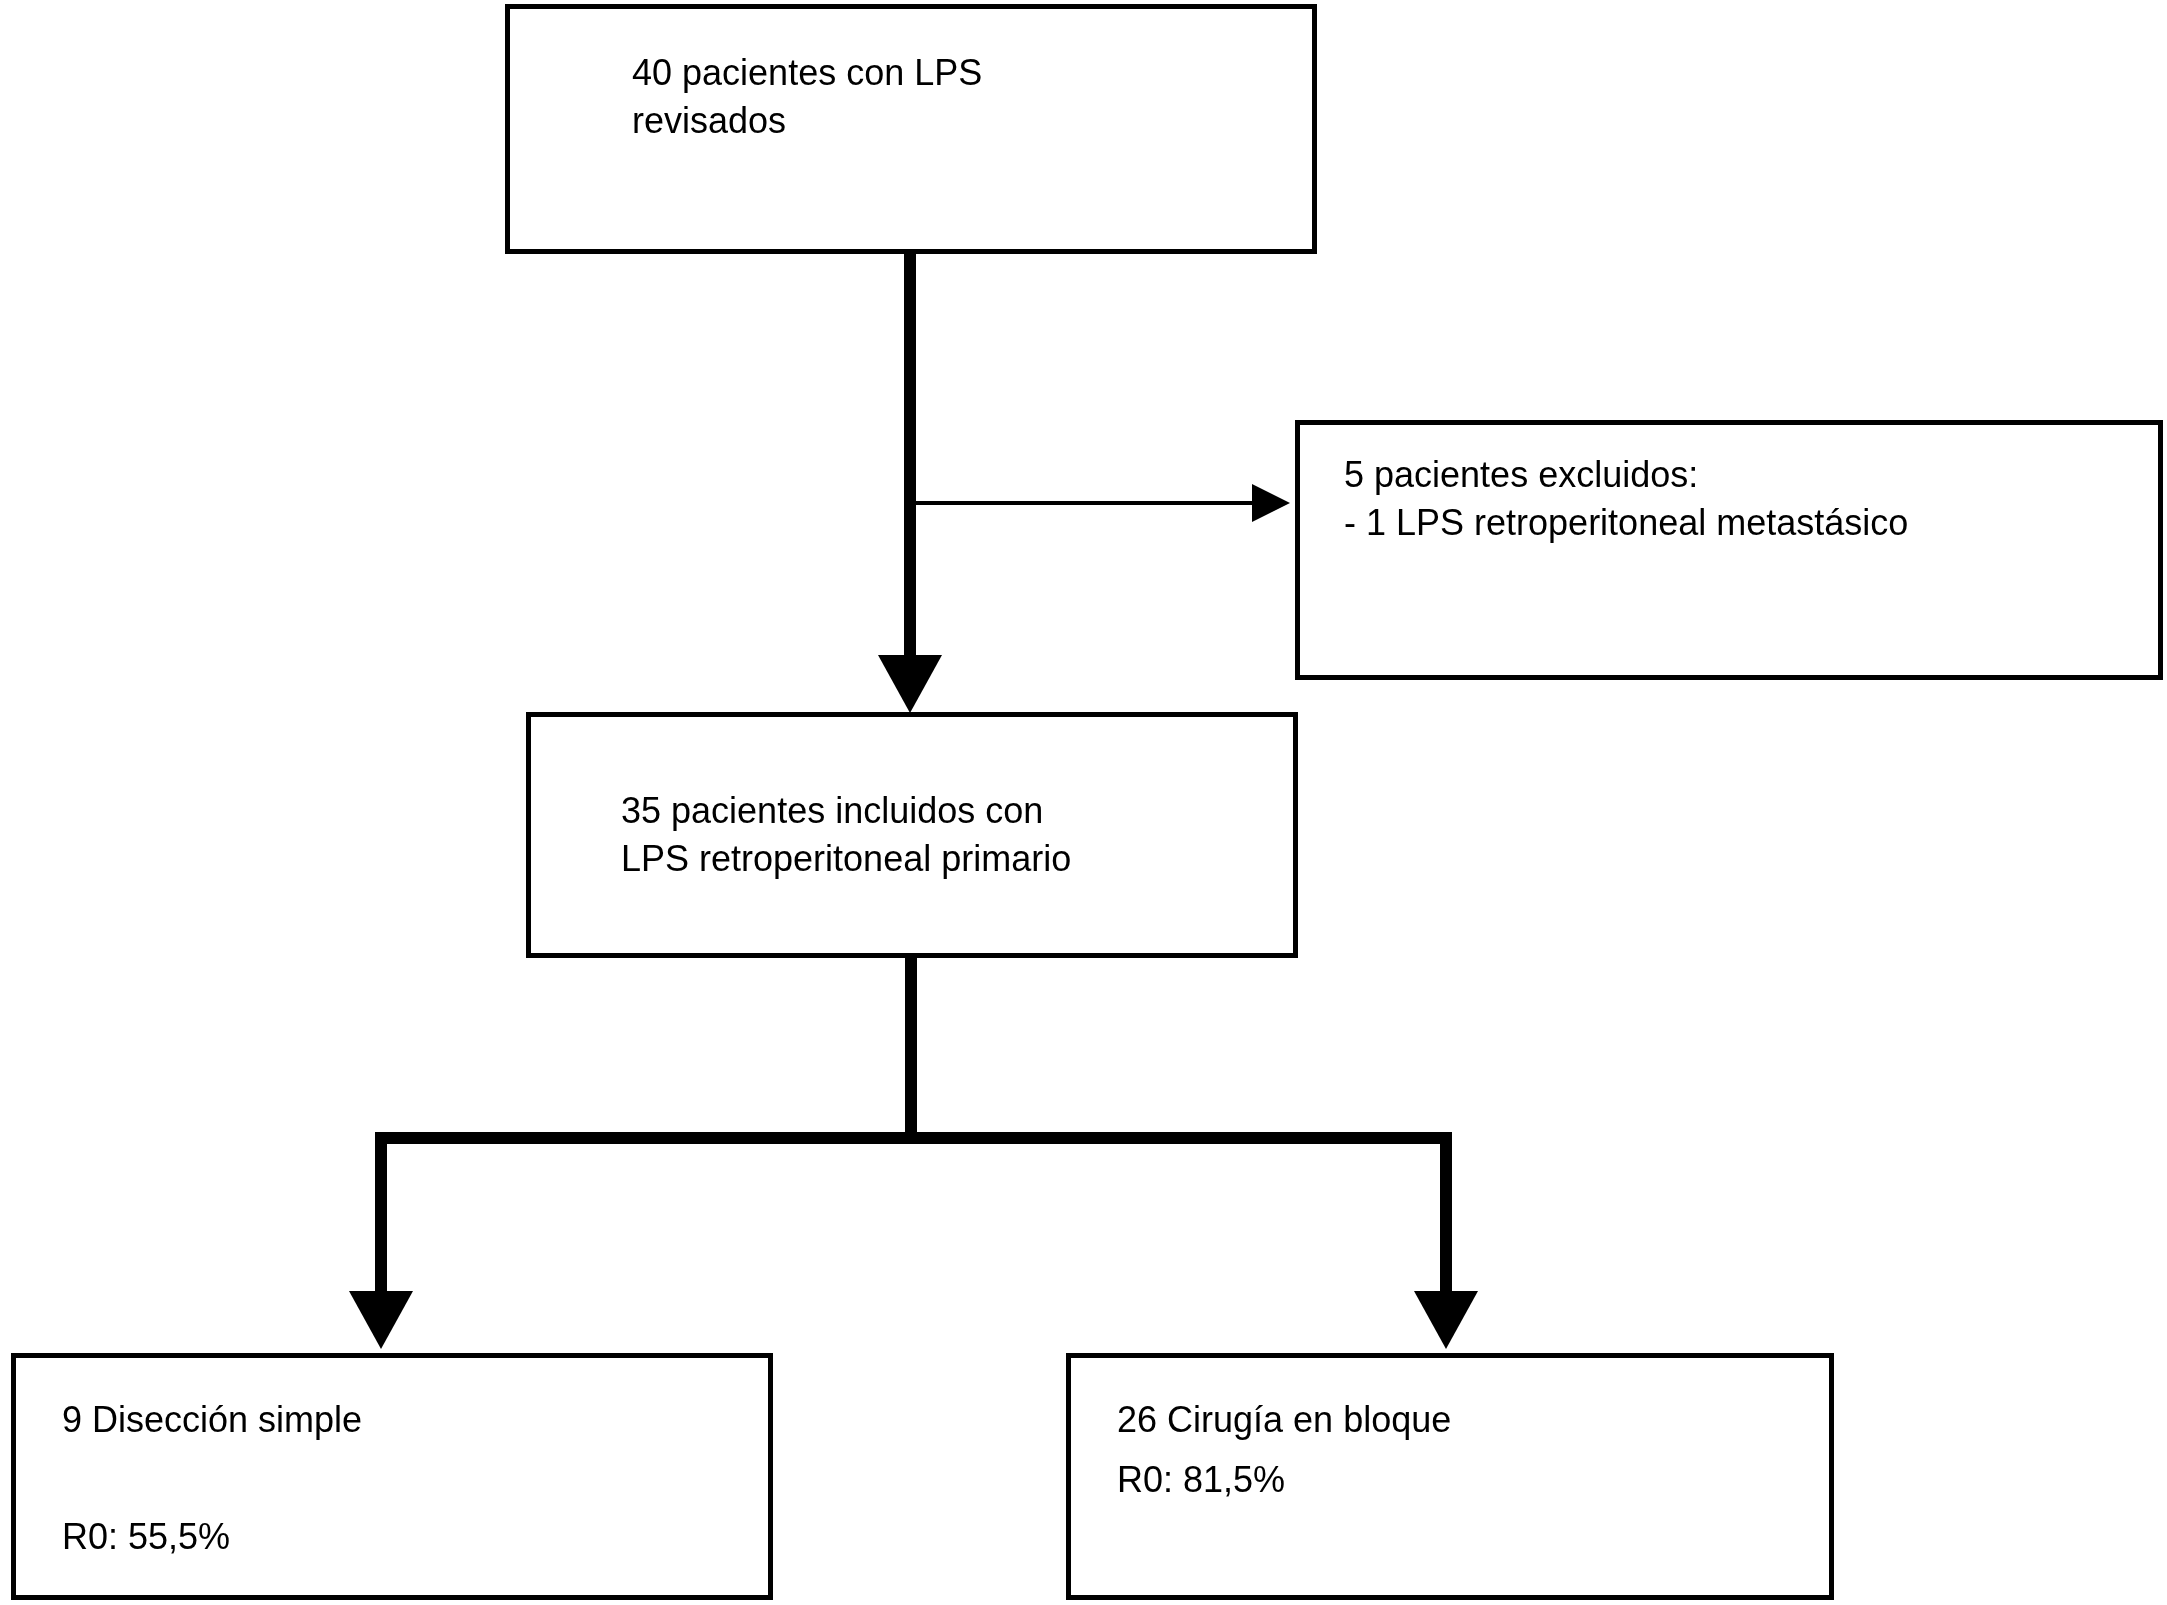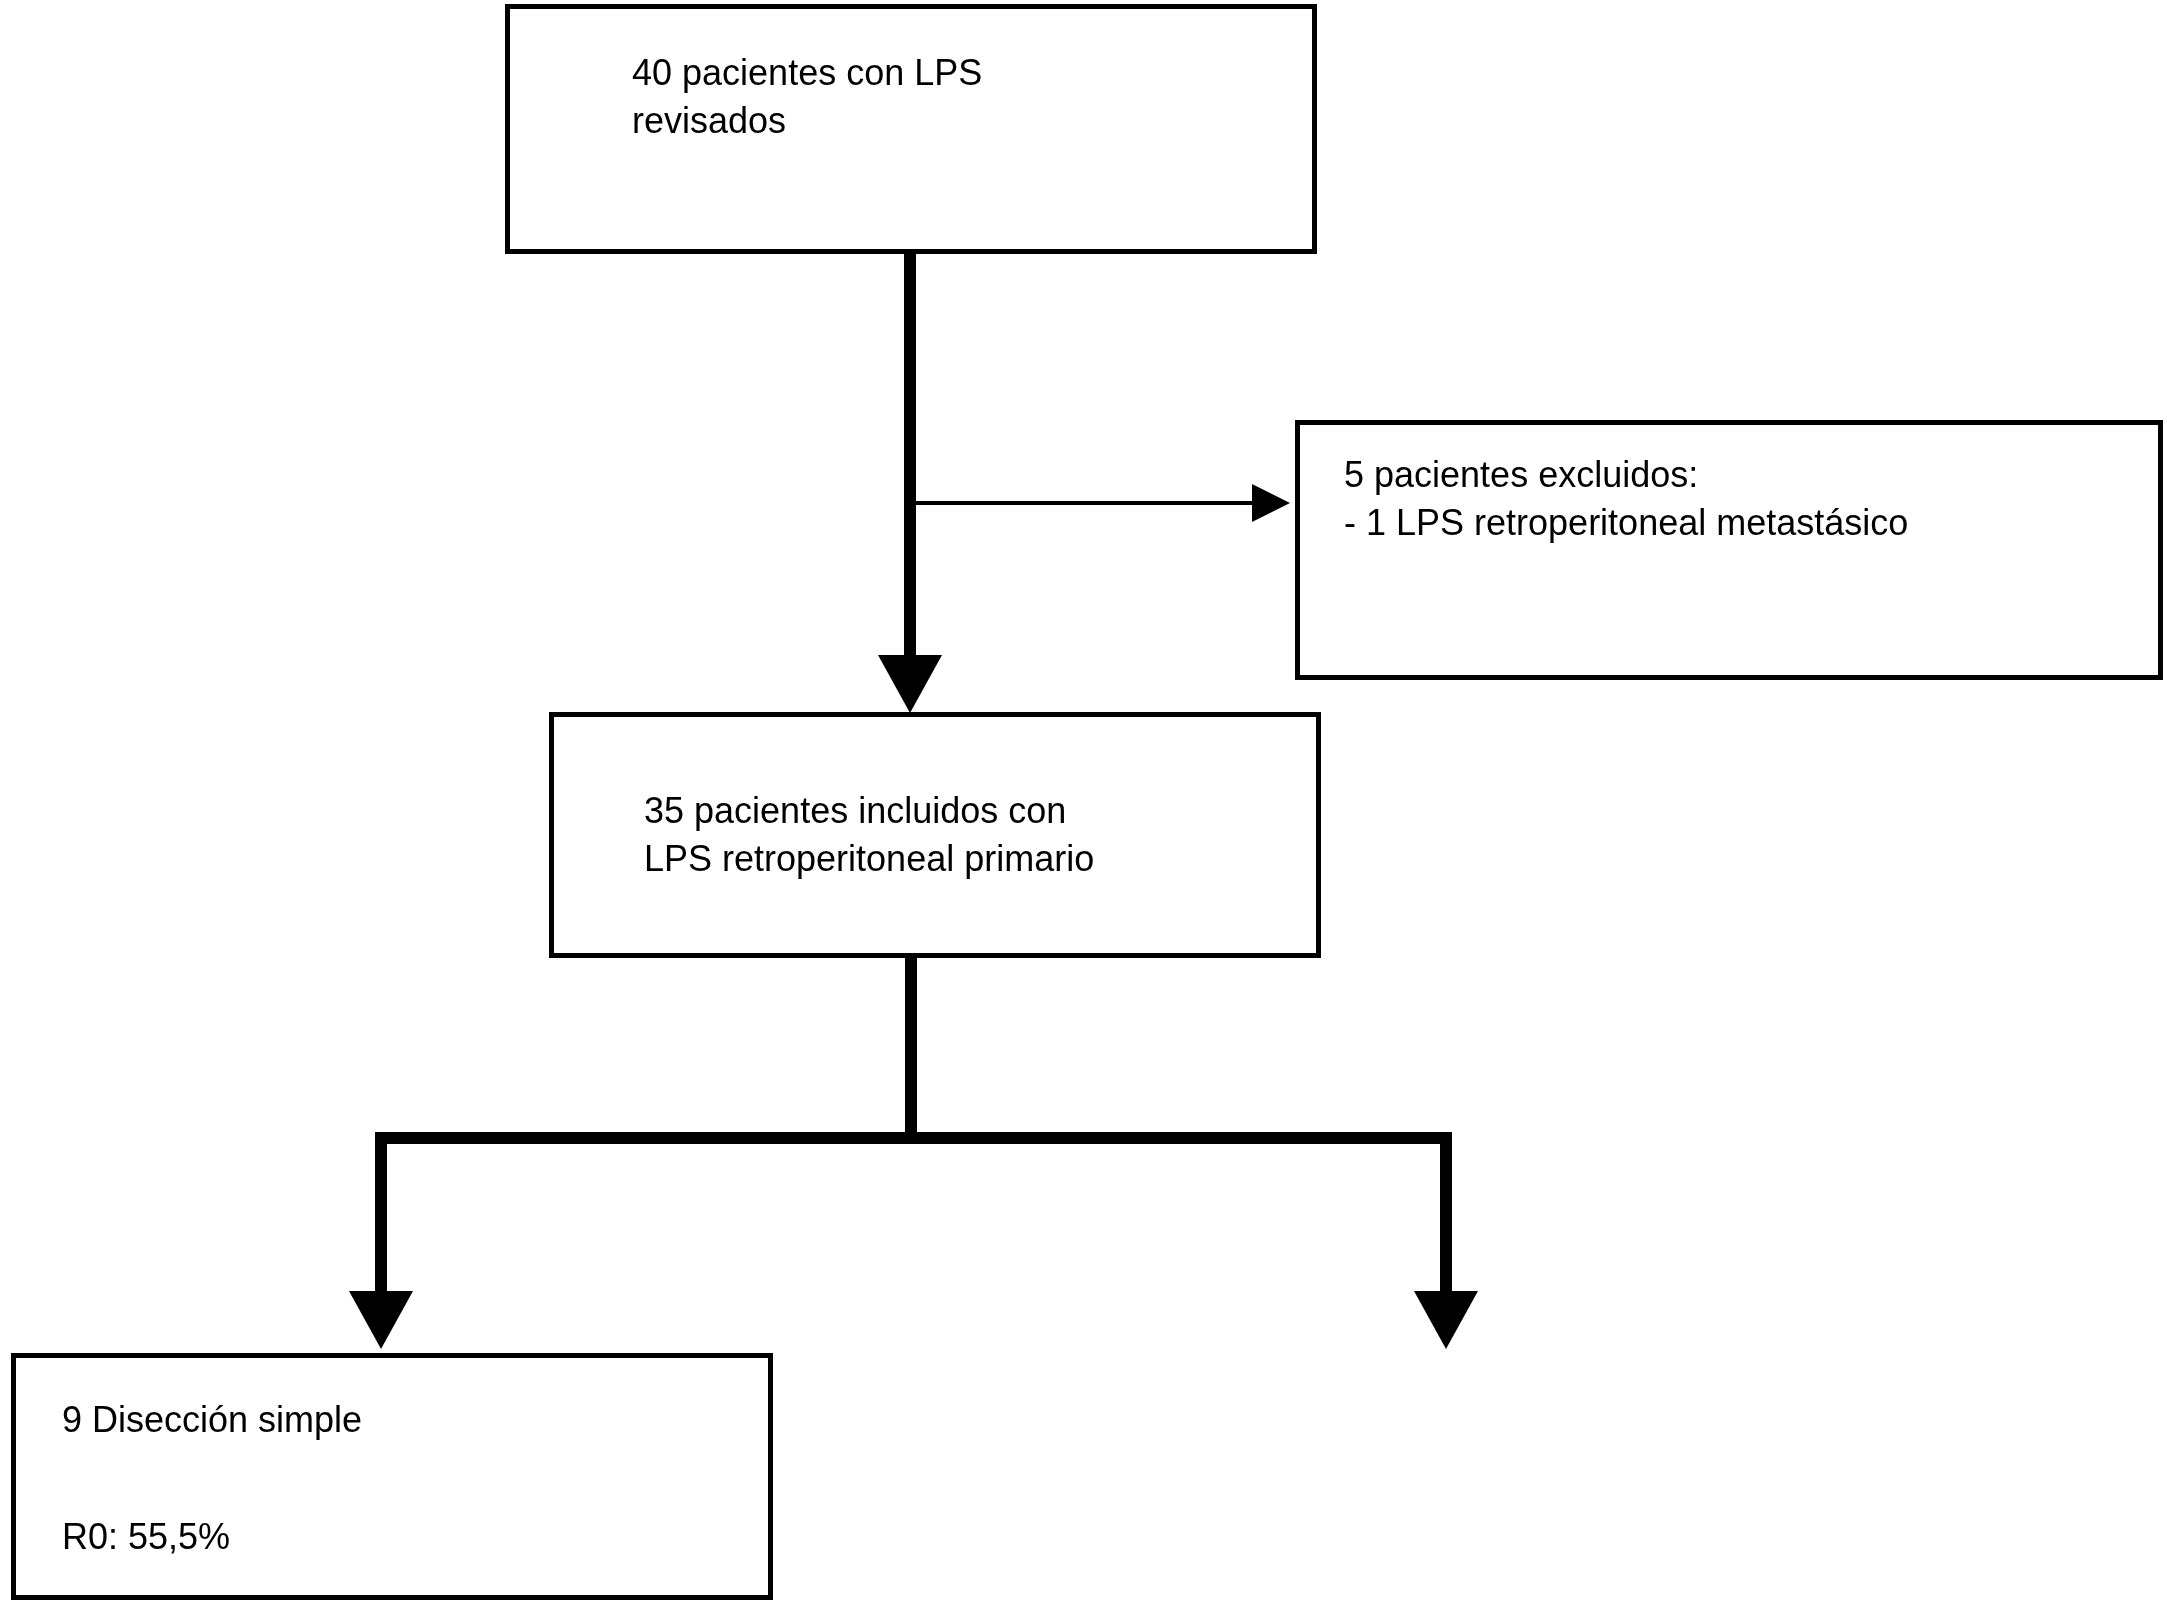--- a/index.html
+++ b/index.html
@@ -45,21 +45,21 @@
   }
   
   .box-excluded {
     left: 1295px; top: 420px; width: 868px; height: 260px;
     padding: 26px 20px 0 44px;
   }
   
   .box-included {
     left: 526px; top: 712px; width: 772px; height: 246px;
     padding-left: 90px;
-    display: flex; flex-direction: column; justify-content: center; margin-left: 23px;
+    display: flex; flex-direction: column; justify-content: center;
   }
   
   .box-left {
     left: 11px; top: 1353px; width: 762px; height: 247px;
     padding: 38px 20px 34px 46px;
     display: flex; flex-direction: column; justify-content: space-between;
   }
   
   .box-right {
     left: 1066px; top: 1353px; width: 768px; height: 247px;
@@ -110,14 +110,18 @@
   <div class="line-v vleft"></div>
   <div class="arrowhead-down ahl"></div>
   <div class="line-v vright"></div>
   <div class="arrowhead-down ahr"></div>
 
   <div class="box box-left">
     <div class="txt">9 Disección simple</div>
     <div class="txt">R0: 55,5%</div>
   </div>
 
+  <div class="box box-right">
+    <div class="txt">26 Cirugía en bloque</div>
+    <div class="txt">R0: 81,5%</div>
+  </div>
 
 </div>
 
 </body></html>

